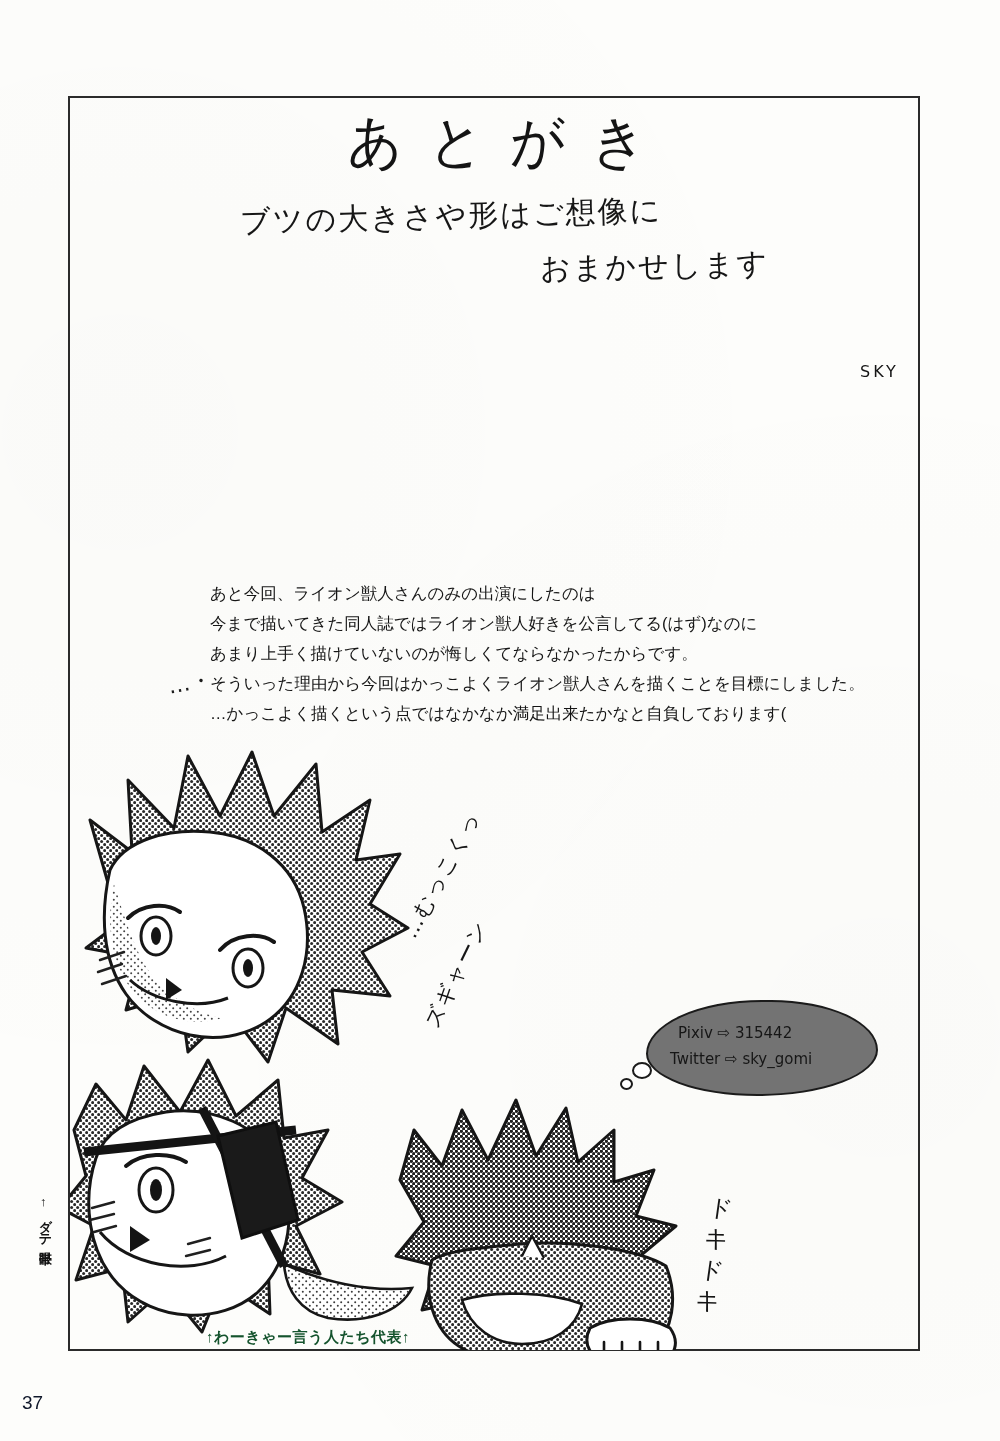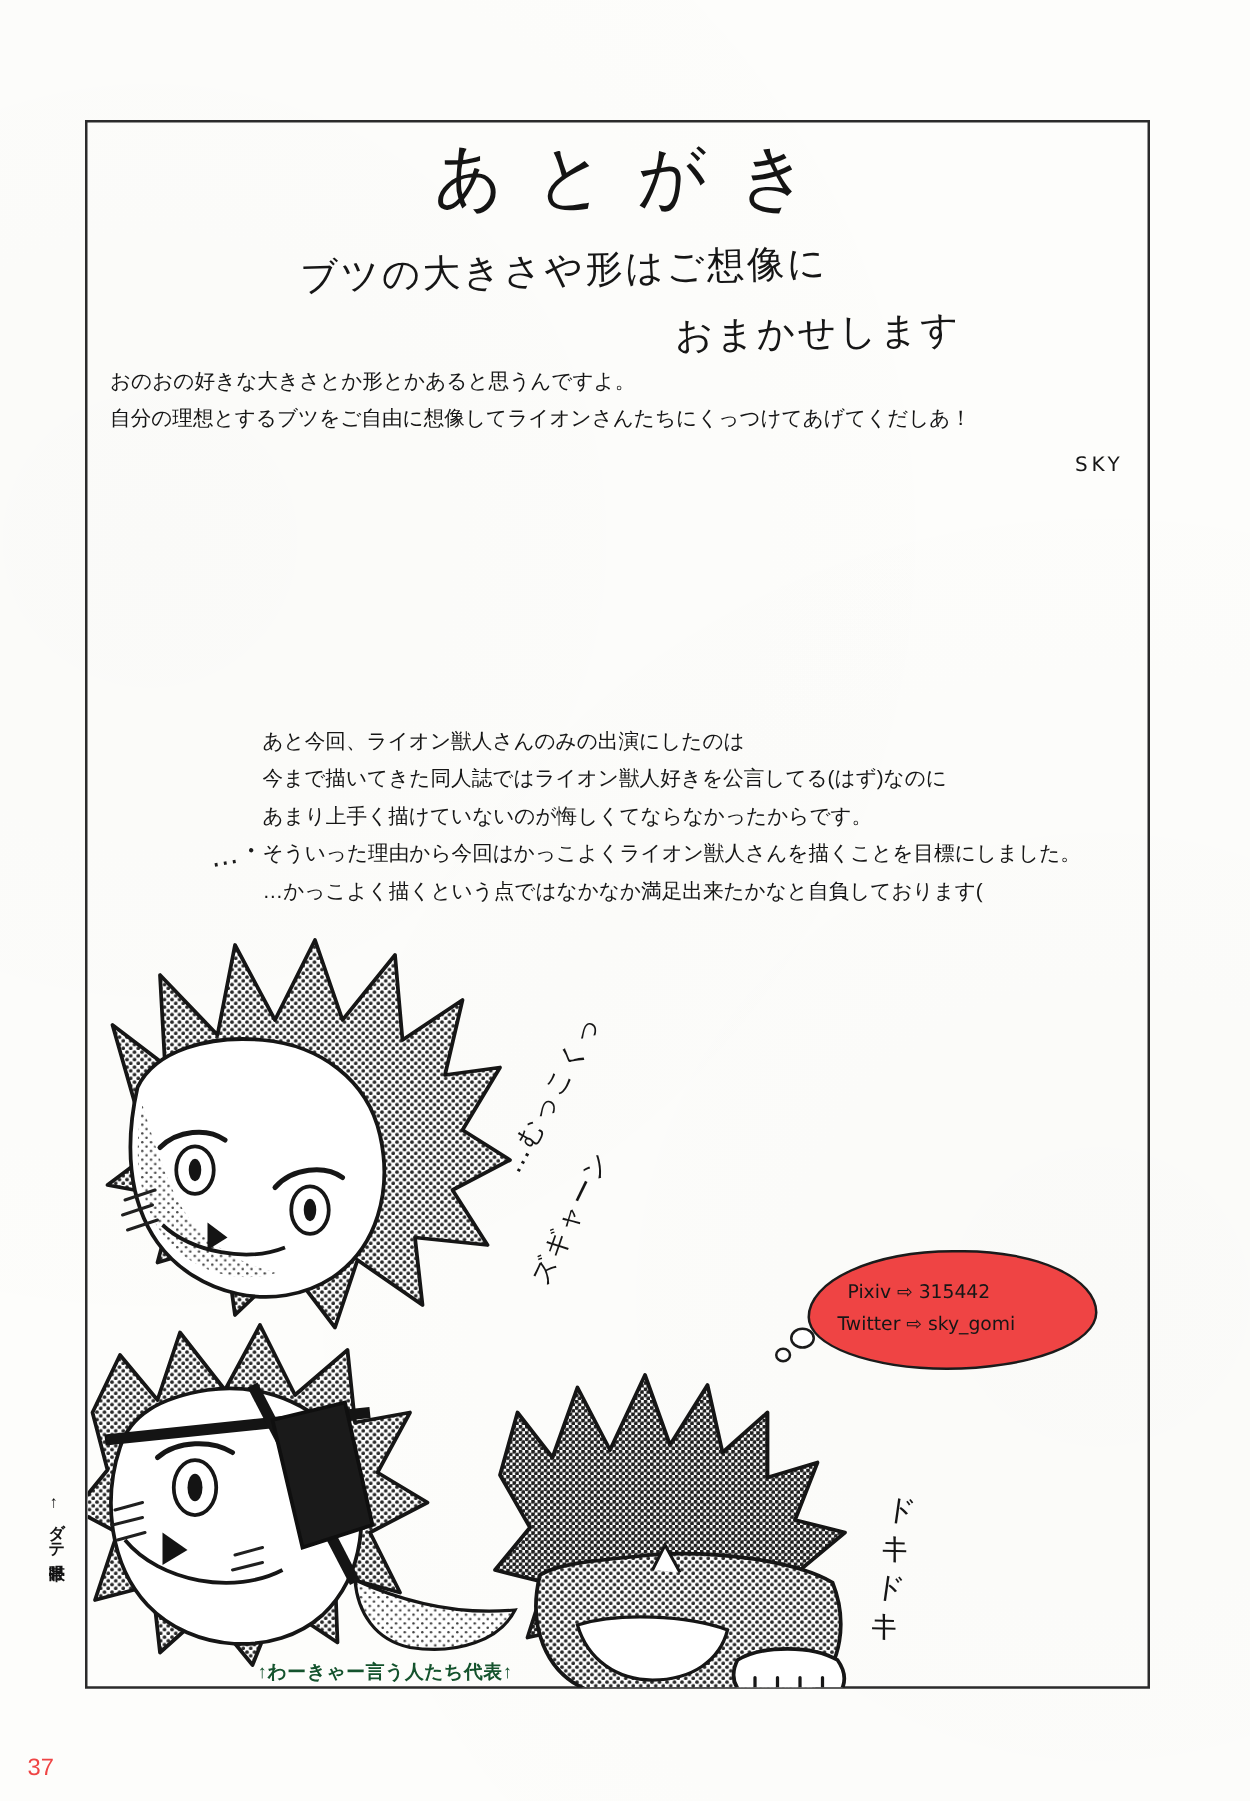--- a/index.html
+++ b/index.html
@@ -104,23 +104,22 @@
   #para-2     { left: 92px;  top: 388px;  width: 830px; }
   #para-3     { left: 210px; top: 578px;  width: 670px; text-align: left; }
   #para-4     { left: 300px; top: 785px;  width: 580px; text-align: right; }
 
   
   #page-number {
     position: absolute;
     left: 22px;
     top: 1392px;
     font-size: 19px;
-    color: #ef4444;
+    color: #0f172a;
     font-family: "Liberation Sans", sans-serif;
-    margin-top: 12px;
   }
 
   
   #art-caption {
     position: absolute;
     left: 206px;
     top: 1328px;
     font-size: 15px;
     font-weight: bold;
     color: #14532d;
@@ -170,21 +169,21 @@
 
   
   #contact-bubble {
     position: absolute;
     left: 646px;
     top: 1000px;
     width: 228px;
     height: 92px;
     border: 2px solid #1b1b1b;
     border-radius: 50% 46% 52% 48% / 56% 52% 48% 44%;
-    background: #ef4444;
+    background: #737373;
   }
   #contact-bubble .bub-line {
     position: absolute;
     left: 30px;
     font-family: "DejaVu Sans", sans-serif;
     font-size: 15px;
     color: #161616;
     white-space: nowrap;
   }
   #contact-bubble .bub-line.l1 { top: 22px; }
@@ -227,22 +226,20 @@
   <div id="paper-tone"></div>
 
   <div id="afterword-box"></div>
 
   <div id="title">あとがき</div>
 
   <div id="hand-line-1">ブツの大きさや形はご想像に</div>
 
   <div id="hand-line-2">おまかせします</div>
 
-  <div class="para" id="para-intro">おのおの好きな大きさとか形とかあると思うんですよ。
-自分の理想とするブツをご自由に想像してライオンさんたちにくっつけてあげてくだしあ！</div>
 
   <div id="sig-sky">SKY</div>
 
 
   <div class="para" id="para-3">あと今回、ライオン獣人さんのみの出演にしたのは
 今まで描いてきた同人誌ではライオン獣人好きを公言してる(はず)なのに
 あまり上手く描けていないのが悔しくてならなかったからです。
 そういった理由から今回はかっこよくライオン獣人さんを描くことを目標にしました。
 …かっこよく描くという点ではなかなか満足出来たかなと自負しております(</div>
 

